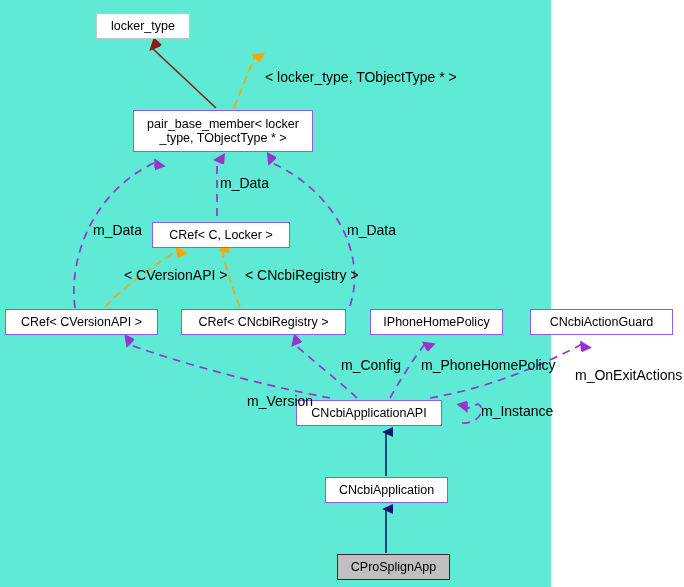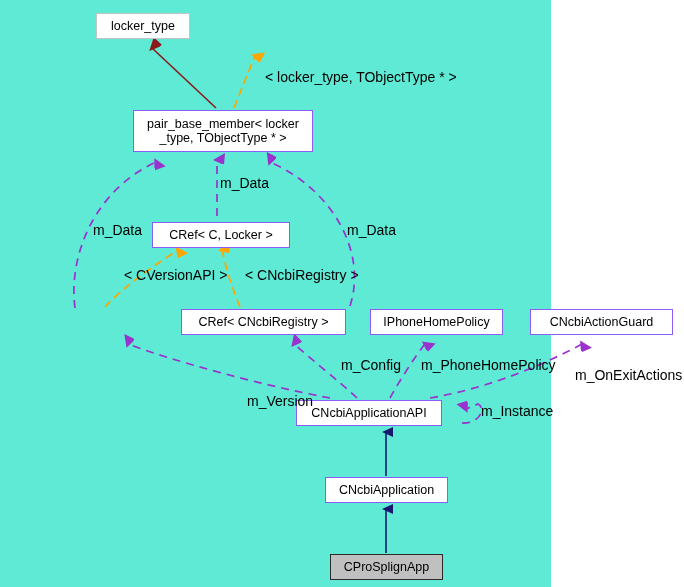--- a/index.html
+++ b/index.html
@@ -37,20 +37,21 @@
     border: 1px solid #8b5cf6;
     font-size: 12.5px;
     line-height: 14px;
     color: #000000;
     white-space: pre-line;
     letter-spacing: 0px;
   }
   .node.highlight {
     background: #c0c0c0;
     border: 1px solid #2b2b2b;
+    margin-left: 7px;
   }
   .node.red-border {
     border: 2px solid #ff0000;
   }
   .node.gray-border {
     border: 1px solid #c4c4c4;
   }
   .edge-label {
     position: absolute;
     font-size: 14px;
@@ -117,20 +118,23 @@
 
   <div class="node" style="left:133px; top:110px; width:180px; height:42px;">
     <span>pair_base_member&lt; locker
 _type, TObjectType * &gt;</span>
   </div>
 
   <div class="node" style="left:152px; top:222px; width:138px; height:26px;">
     <span>CRef&lt; C, Locker &gt;</span>
   </div>
 
+  <div class="node" style="left:5px; top:309px; width:153px; height:26px;">
+    <span>CRef&lt; CVersionAPI &gt;</span>
+  </div>
 
   <div class="node" style="left:181px; top:309px; width:165px; height:26px;">
     <span>CRef&lt; CNcbiRegistry &gt;</span>
   </div>
 
   <div class="node" style="left:370px; top:309px; width:133px; height:26px;">
     <span>IPhoneHomePolicy</span>
   </div>
 
   <div class="node" style="left:530px; top:309px; width:143px; height:26px;">

